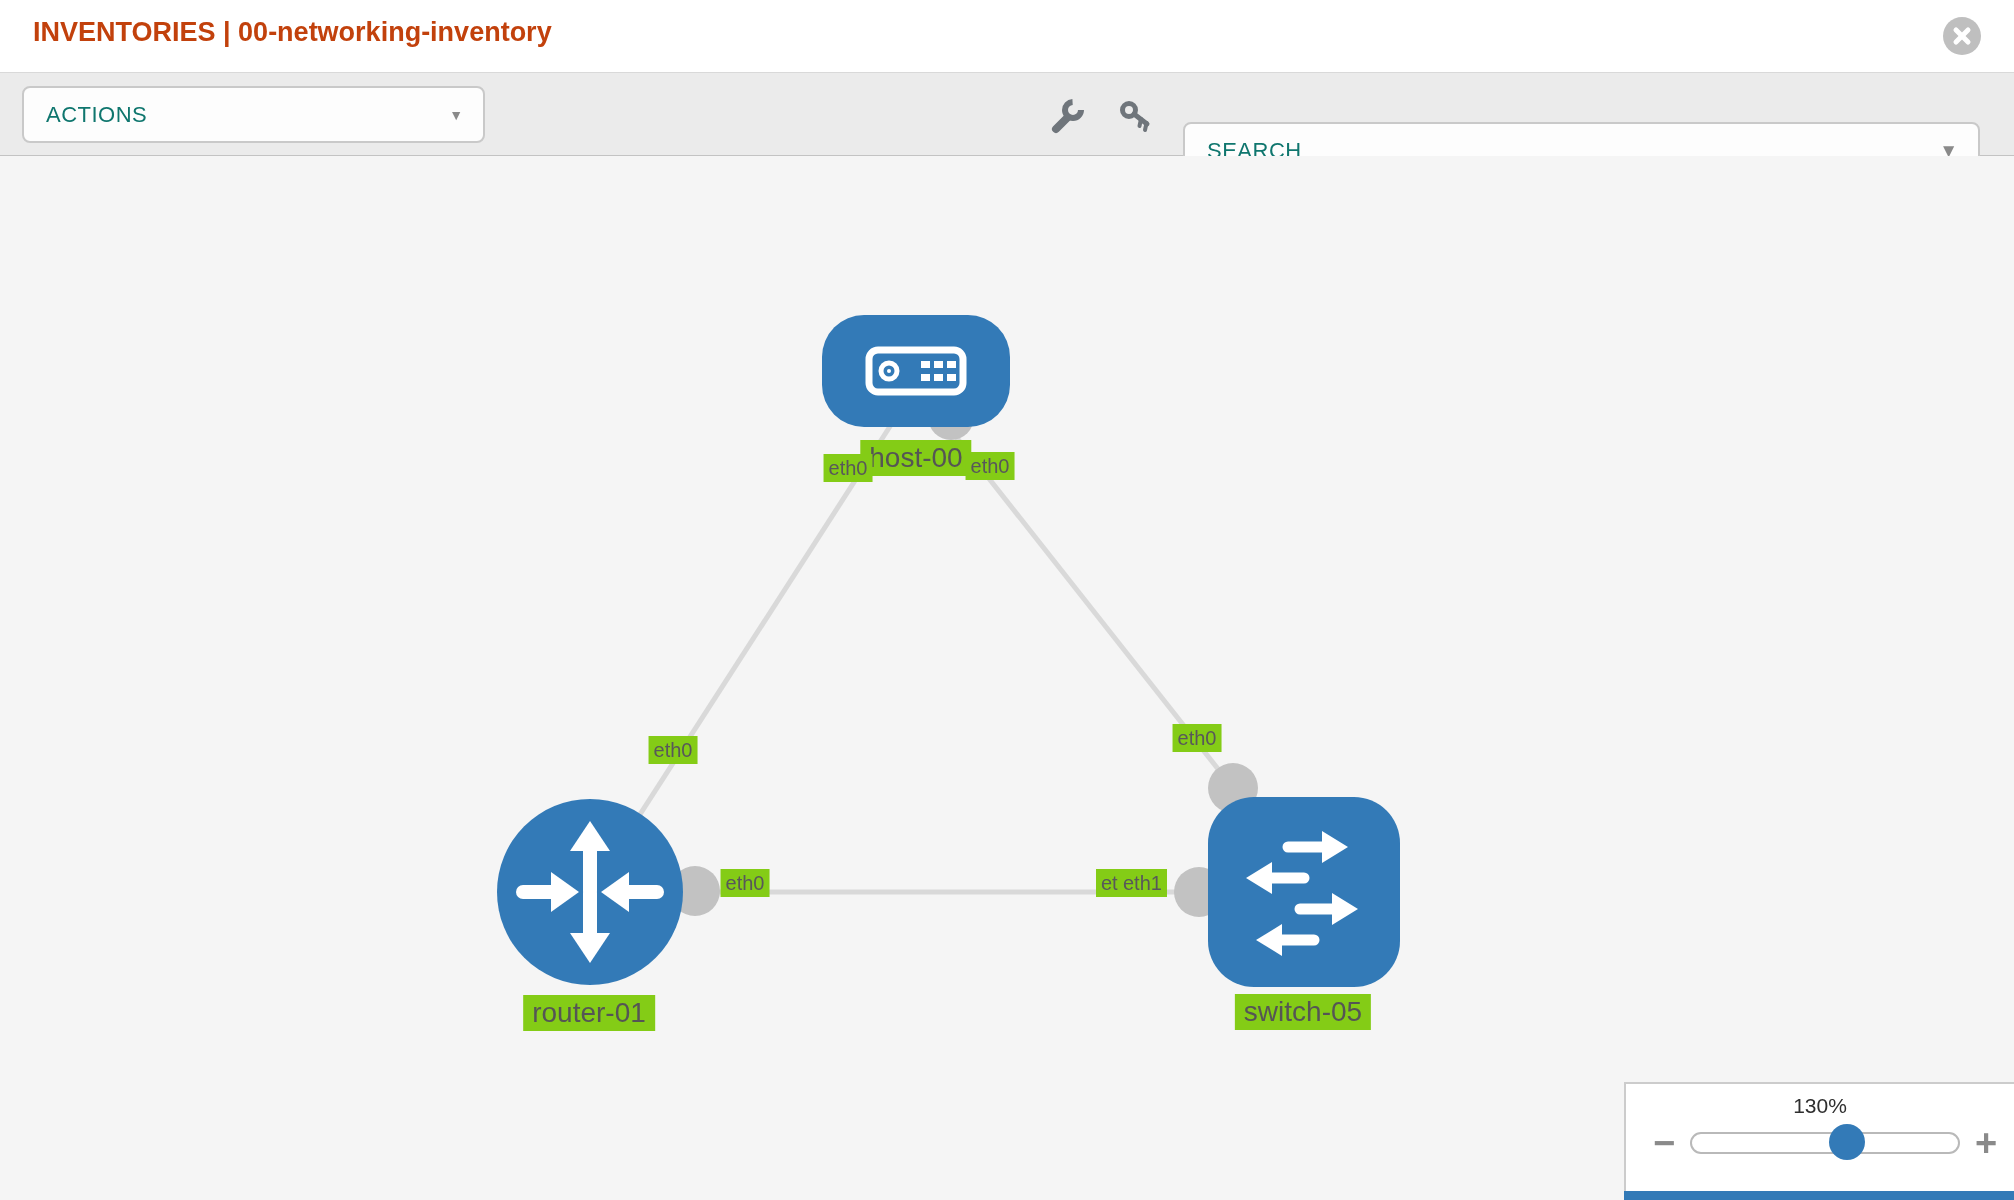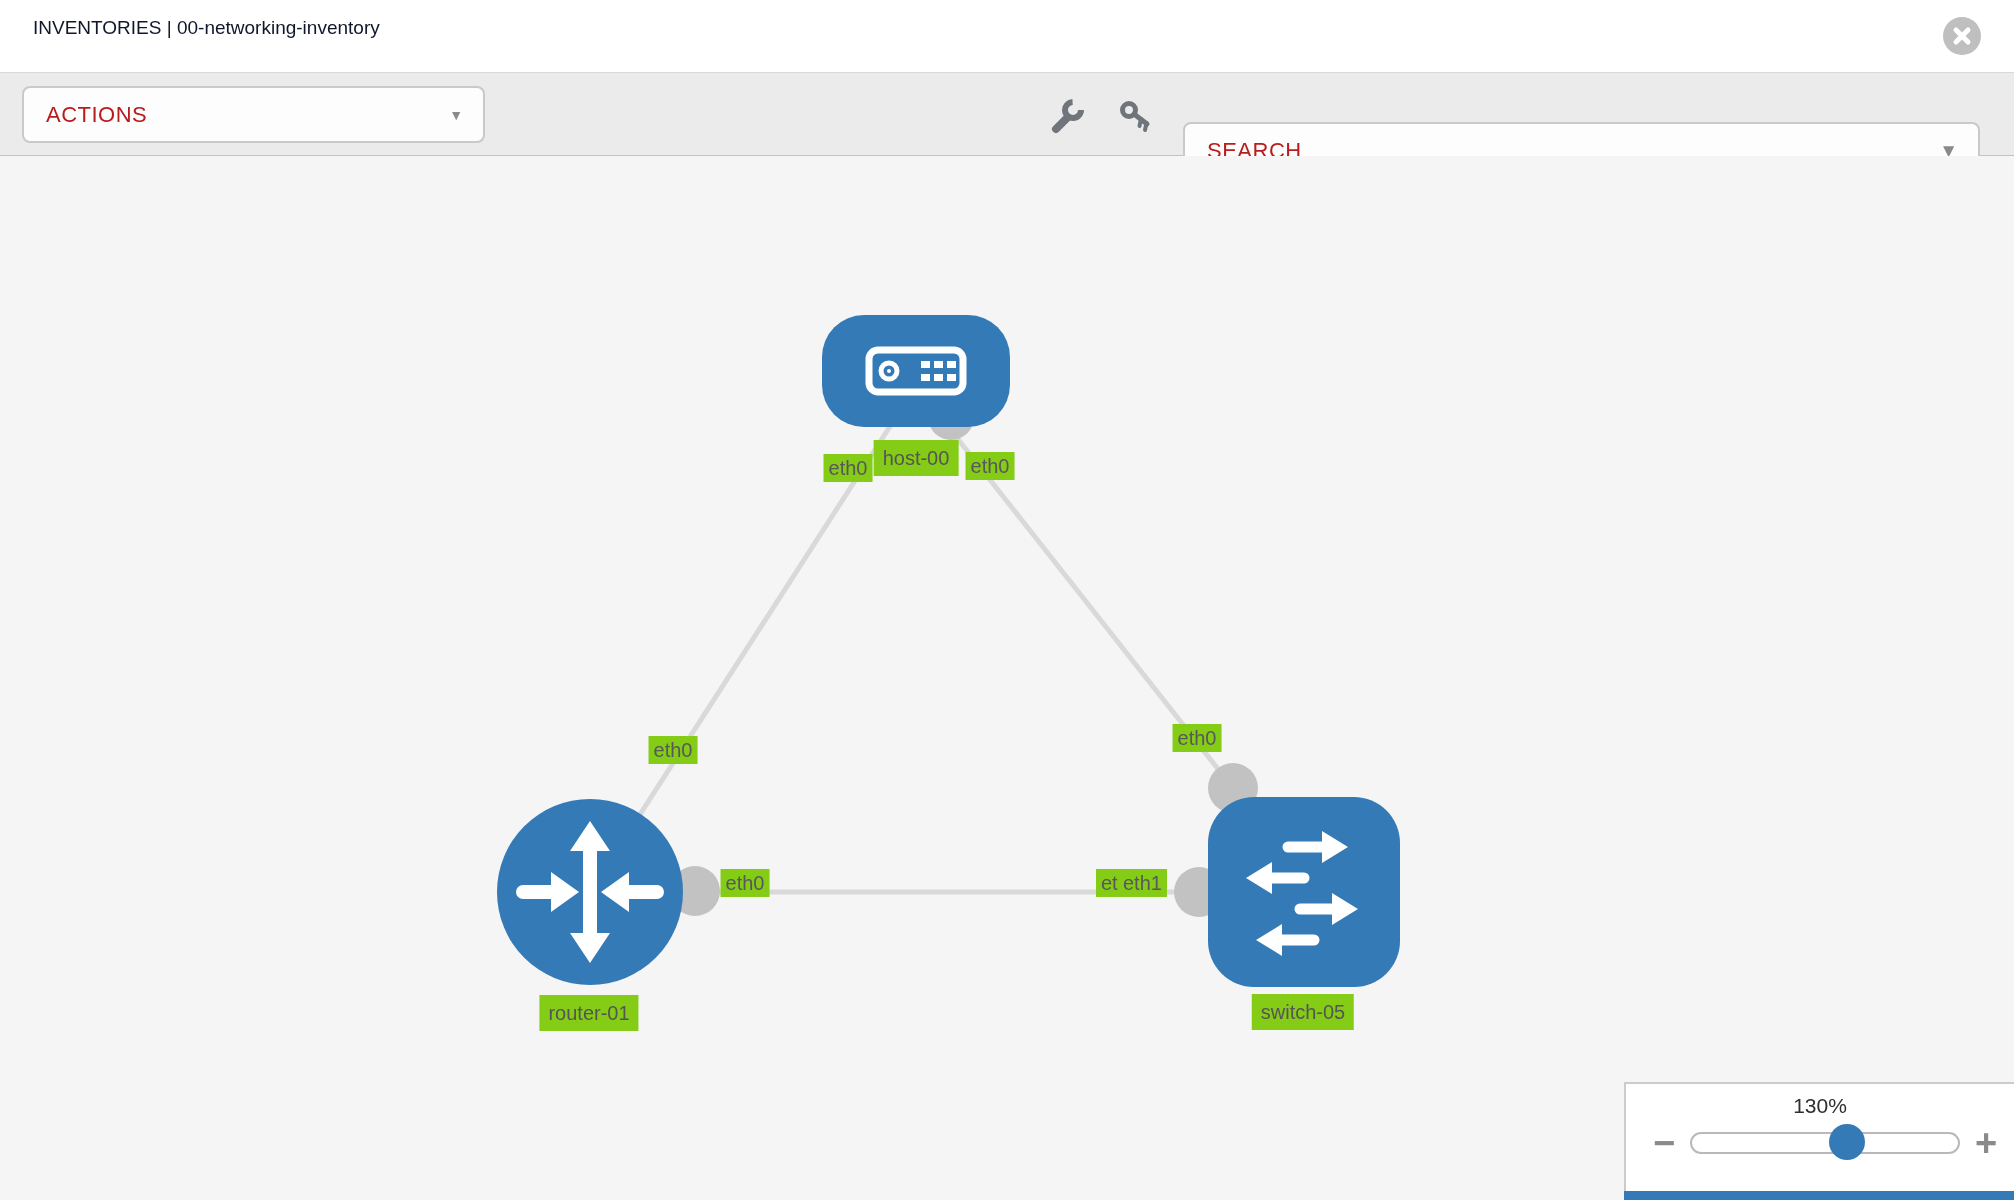--- a/index.html
+++ b/index.html
@@ -1,54 +1,54 @@
 <!DOCTYPE html>
 <html><head>
 <meta charset="utf-8">
 <style>
   * { margin:0; padding:0; box-sizing:border-box; }
   html,body { width:2014px; height:1200px; overflow:hidden;
     font-family:"Liberation Sans","DejaVu Sans",sans-serif; background:#fff; }
 
   
   .header { position:absolute; left:0; top:0; width:2014px; height:72px; background:#ffffff; }
-  .header-title { position:absolute; left:33px; top:17px; font-size:19px; font-weight:400; color:#0f172a; }
+  .header-title { position:absolute; left:33px; top:17px; font-size:27px; font-weight:700; color:#c2410c; }
   .close-btn { position:absolute; left:1943px; top:17px; width:38px; height:38px; border-radius:50%;
     background:#bfbfbf; display:flex; align-items:center; justify-content:center; cursor:pointer; }
 
   
   .toolbar { position:absolute; left:0; top:72px; width:2014px; height:84px; background:#ebebeb;
     border-top:1px solid #d9d9d9; border-bottom:1px solid #c3c3c3; }
   .select-box { position:absolute; top:13px; height:57px; background:#fdfdfd;
     border:2px solid #c9c9c9; border-radius:8px; display:flex; align-items:center;
     justify-content:space-between; padding:0 20px 0 22px; cursor:pointer; }
   .actions-box { left:22px; width:463px; }
   .search-box { left:1183px; width:797px;margin-top:36px; }
-  .select-label { font-size:22px; color:#b91c1c; letter-spacing:0.5px; }
+  .select-label { font-size:22px; color:#0f766e; letter-spacing:0.5px; }
   .caret { color:#8a8a8a; }
   .caret-sm { font-size:14px; }
   .caret-lg { font-size:19px; }
   .tool-icon { position:absolute; top:25px; width:38px; height:38px; display:flex;
     align-items:center; justify-content:center; cursor:pointer; }
   .wrench-pos { left:1047px; }
   .key-pos { left:1116px; }
 
   
   .canvas { position:absolute; left:0; top:156px; width:2014px; height:1044px; background:#f5f5f5; }
   .edges-svg { position:absolute; left:0; top:0; width:2014px; height:1044px; }
 
   .node { position:absolute; background:#337ab7; display:flex; align-items:center; justify-content:center; cursor:pointer; }
   .node-host { left:822px; top:159px; width:188px; height:112px; border-radius:42px; }
   .node-router { left:497px; top:643px; width:186px; height:186px; border-radius:50%; }
   .node-switch { left:1208px; top:641px; width:192px; height:190px; border-radius:46px; }
 
   .chip { position:absolute; transform:translate(-50%,-50%); background:#84cc16; color:#58585a;
     font-size:20px; line-height:26px; padding:1px 5px; white-space:nowrap; }
   .chip-left { transform:translateY(-50%); }
-  .node-label { font-size:20px; line-height:32px; padding:2px 9px; color:#555; }
+  .node-label { font-size:28px; line-height:32px; padding:2px 9px; color:#555; }
 
   
   .zoom-panel { position:absolute; left:1624px; top:1082px; width:390px; height:118px;
     background:#ffffff; border:2px solid #cccccc; border-right:none; }
   .zoom-level { position:absolute; left:0; top:10px; width:100%; text-align:center;
     font-size:21px; color:#2f2f2f; }
   .zoom-btn { position:absolute; top:43px; width:32px; height:32px; display:flex;
     align-items:center; justify-content:center; font-size:38px; font-weight:700; color:#8a8a8a; cursor:pointer; }
   .zoom-minus { left:22px; }
   .zoom-plus { left:344px; }

